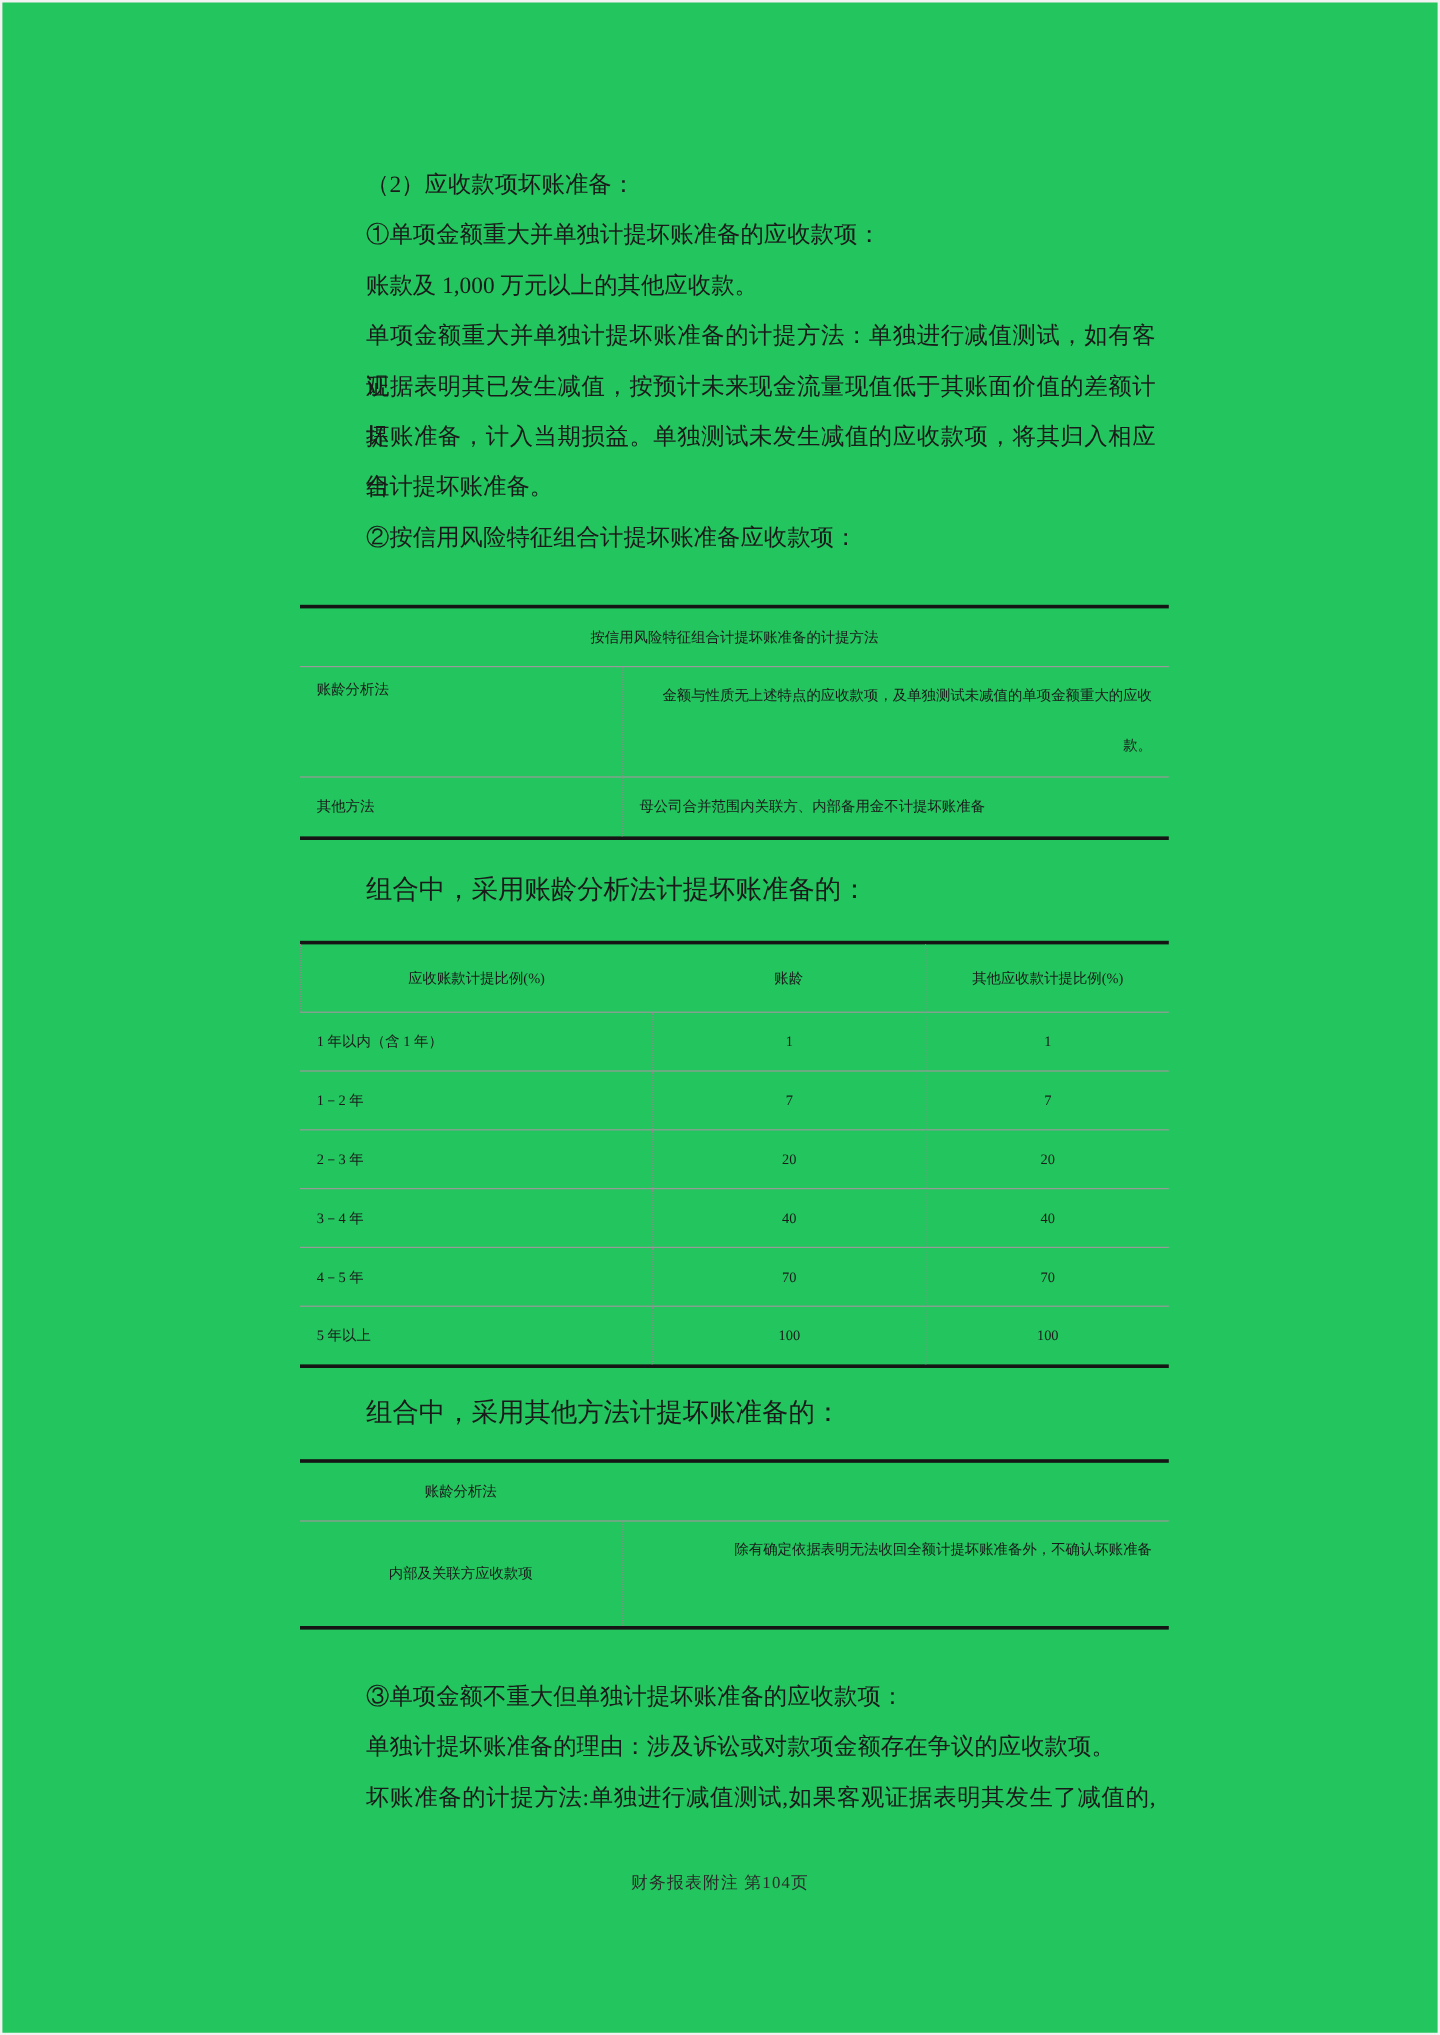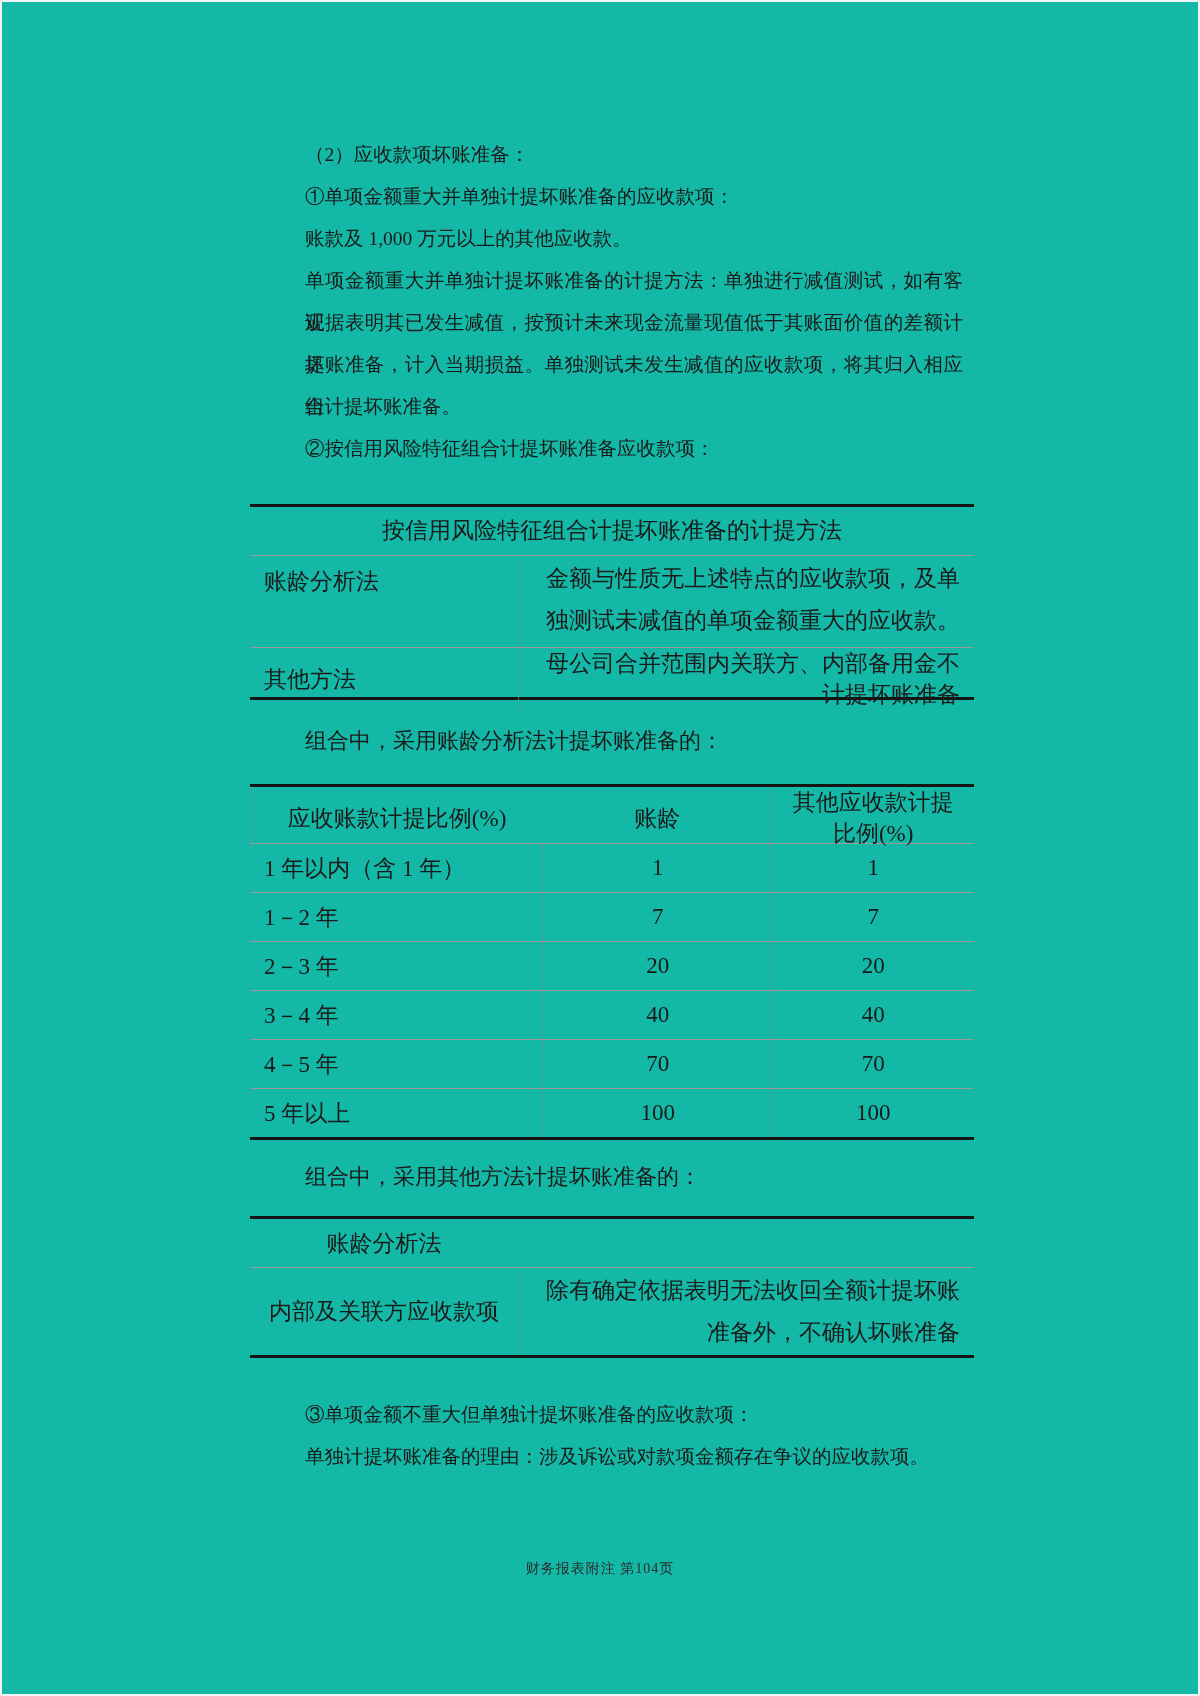--- a/index.html
+++ b/index.html
@@ -6,21 +6,21 @@
   body{
     width:1200px;height:1696px;
     background:#ffffff;
     font-family:"Liberation Serif","DejaVu Serif",serif;
     color:#1a1a1a;
     -webkit-font-smoothing:antialiased;
   }
   .page{
     position:relative;
     width:1200px;height:1696px;
-    background:#14b8a6;
+    background:#22c55e;
     box-shadow:inset 0 0 0 2px #f2f2f2;
     overflow:hidden;
   }
   
   .para{margin-left:305px;width:658px;}
   .intro{padding-top:134px;}
   .ln{
     display:block;
     height:42px;line-height:42px;
     font-size:19.5px;
@@ -32,21 +32,21 @@
     text-align:justify;
     text-align-last:justify;
   }
   .lead{margin-left:305px;width:658px;height:42px;line-height:42px;font-size:22px;}
 
   
   .tbl{
     margin-left:250px;width:724px;
     border-top:3px solid #151515;
     border-bottom:3px solid #151515;
-    font-size:23px;
+    font-size:12px;
     box-sizing:border-box;
   }
   .trow{display:grid;box-sizing:border-box;}
   .trow + .trow{border-top:1px solid #9a9a9a;}
   .cell{
     box-sizing:border-box;
     padding:0 14px;
     display:flex;align-items:center;text-align:right;
   }
   .cell.vline{border-left:1px dotted #8a8a8a;}
@@ -171,17 +171,18 @@
       <div class="cell center">内部及关联方应收款项</div>
       <div class="cell vline wrap">除有确定依据表明无法收回全额计提坏账准备外，不确认坏账准备</div>
     </div>
   </div>
 
   <div class="spacer-outro"></div>
 
   <div class="para">
     <span class="ln">③单项金额不重大但单独计提坏账准备的应收款项：</span>
     <span class="ln">单独计提坏账准备的理由：涉及诉讼或对款项金额存在争议的应收款项。</span>
+    <span class="ln j">坏账准备的计提方法:单独进行减值测试,如果客观证据表明其发生了减值的,</span>
   </div>
 
   <div class="footer">财务报表附注 第104页</div>
 
 </div>
 
 </body></html>

